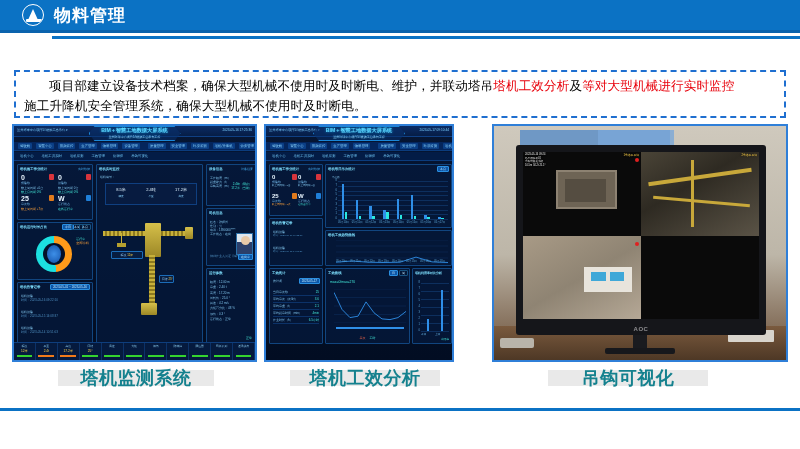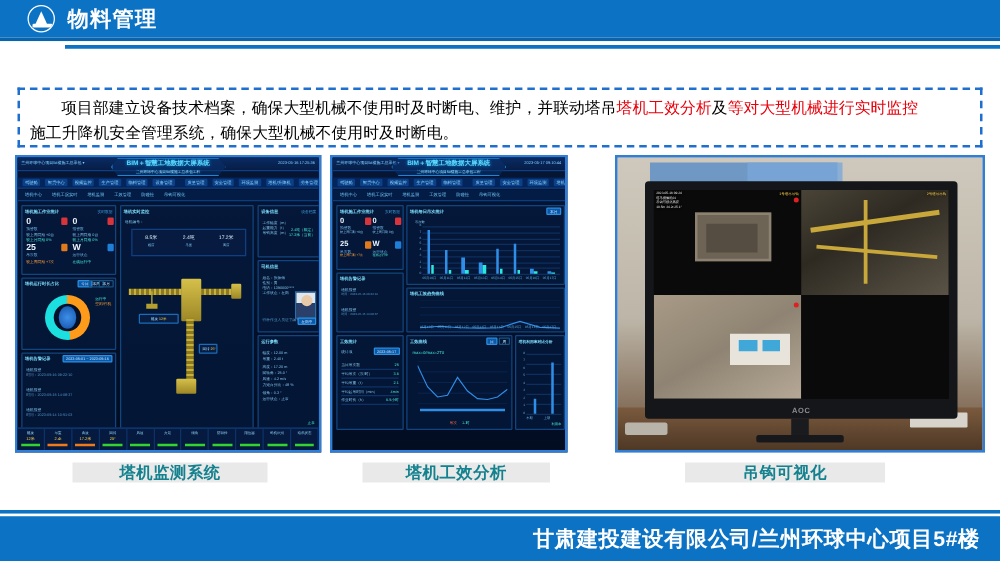--- a/index.html
+++ b/index.html
@@ -235,21 +235,21 @@
   .stand-neck { position: absolute; left: 50%; transform: translateX(-50%); top: 209px; width: 14px; height: 16px; background: #1a1b1f;}
   .stand-base { position: absolute; left: 50%; transform: translateX(-50%); top: 222px; width: 70px; height: 6px; background: #17181c; border-radius: 2px;}
   .desk { position: absolute; left: 0; bottom: 0; width: 100%; height: 34px; background: linear-gradient(180deg,#7a5a3e,#4e3825); }
   .desk-obj { position: absolute; bottom: 18px; right: 12px; width: 46px; height: 12px; background: #d8d4cc; border-radius: 1px;}
   .desk-obj2 { position: absolute; bottom: 12px; left: 6px; width: 34px; height: 10px; background: #b9b4aa; border-radius: 2px;}
 
   
   .caption {
     position: absolute; top: 370px; height: 16px;
     background: #e9e9e9;
-    color: #14818e; font-size: 13px; font-weight: bold;
+    color: #14818e; font-size: 18px; font-weight: bold;
     display: flex; align-items: center; justify-content: center;
     letter-spacing: .5px;
   }
   .cap-1 { left: 58px;  width: 156px; }
   .cap-2 { left: 290px; width: 150px; }
   .cap-3 { left: 548px; width: 160px; }
 
   
   .footer-rule { position: absolute; left: 0; top: 408px; width: 800px; height: 3px; background: #0b72c4; }
   .footer-rule2 { position: absolute; left: 0; top: 411px; width: 800px; height: 2px; background: #ffffff; }
@@ -788,16 +788,13 @@
       </div>
     </div>
   </div>
 
   <div class="caption cap-1">塔机监测系统</div>
   <div class="caption cap-2">塔机工效分析</div>
   <div class="caption cap-3">吊钩可视化</div>
 
   <div class="footer-rule"></div>
   <div class="footer-rule2"></div>
-  <div class="footer">
-    <div class="footer-text">甘肃建投建设有限公司/兰州环球中心项目5#楼</div>
-  </div>
 </div>
 
 </body></html>

